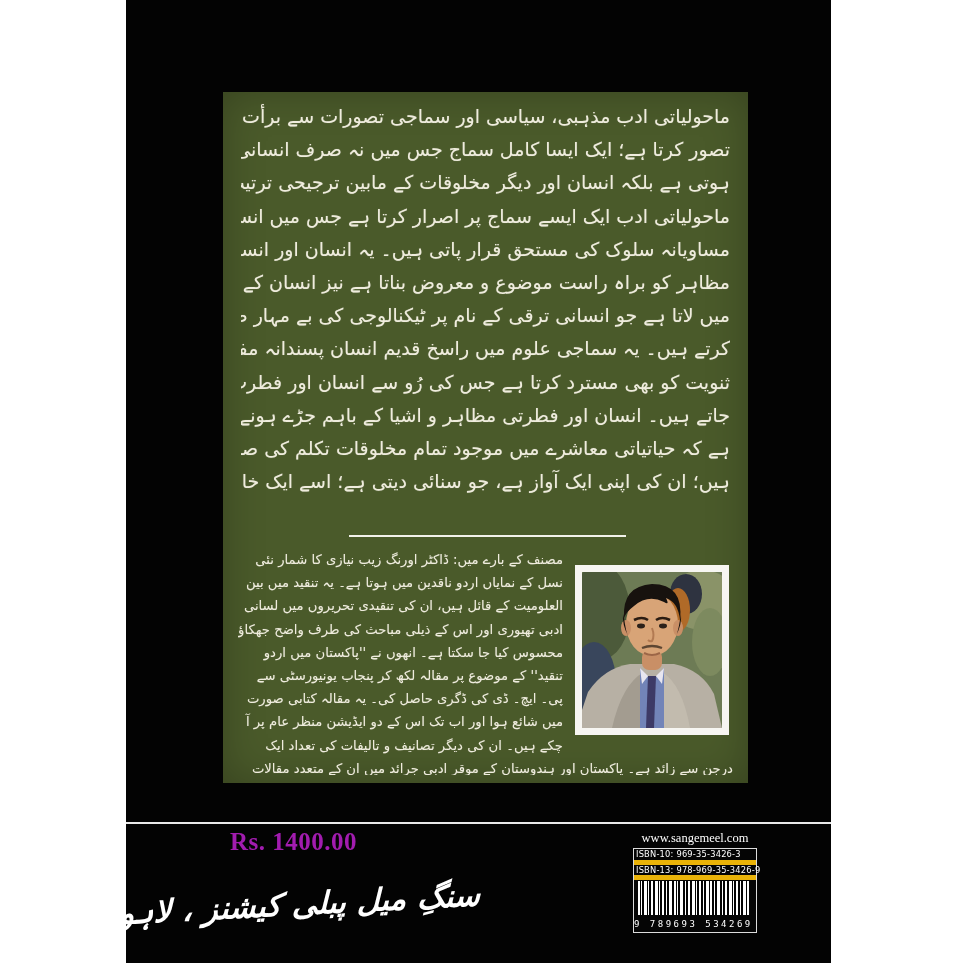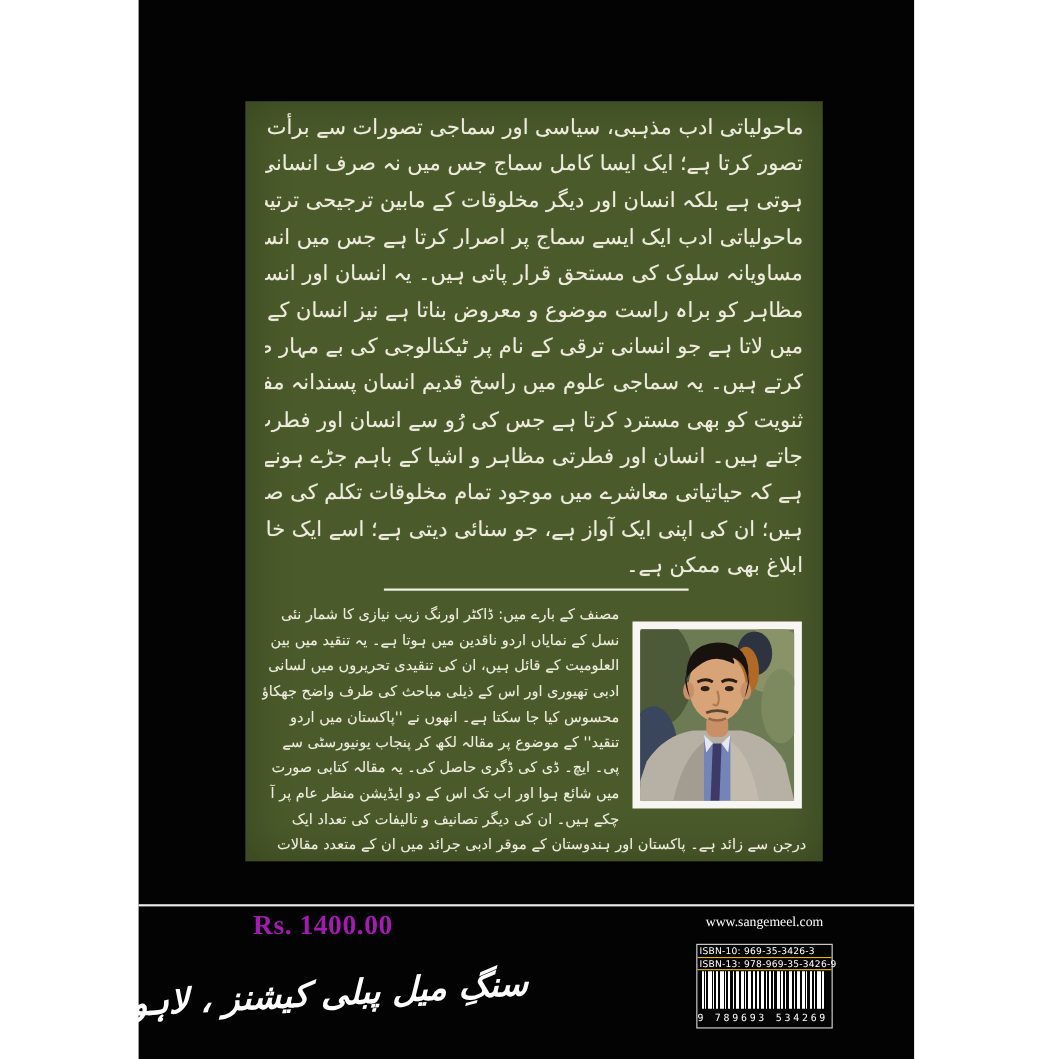--- a/index.html
+++ b/index.html
@@ -45,28 +45,28 @@
   .price{
     position:absolute;left:230px;top:828px;width:130px;
     color:#a21caf;font-family:"Liberation Serif","DejaVu Serif",serif;
     font-weight:bold;font-size:25px;letter-spacing:0.5px;white-space:nowrap;
   }
   .pubblock{
     position:absolute;left:633px;top:831px;width:124px;
   }
   .website{
     color:#ffffff;font-family:"Liberation Serif","DejaVu Serif",serif;
-    font-size:12.5px;text-align:center;white-space:nowrap;margin-bottom:12px;
+    font-size:12.5px;text-align:center;white-space:nowrap;margin-bottom:2px;
   }
   .isbn-box{
     border:1px solid #dcdcdc;color:#ffffff;background:#050505;
   }
   .isbn-row{
     font-size:8.3px;line-height:10.5px;padding:0 2px;white-space:nowrap;
-    border-bottom:1px solid #eab308;letter-spacing:0.2px;
+    border-bottom:5px solid #eab308;letter-spacing:0.2px;
     font-family:"DejaVu Sans",sans-serif;
   }
   .barcode{padding:1px 4px 0 4px;}
   .barcode-digits{
     font-family:"DejaVu Sans Mono",monospace;font-size:9px;color:#fff;
     text-align:left;letter-spacing:2.5px;line-height:11px;padding-bottom:2px;
     white-space:nowrap;overflow:hidden;
   }
   .calligraphy{
     position:absolute;left:150px;top:866px;width:330px;height:80px;
@@ -88,21 +88,20 @@
         <div class="line">ہوتی ہے بلکہ انسان اور دیگر مخلوقات کے مابین ترجیحی ترتیب کا مفروضہ بھی اتھل پتھل کا شکار ہوتا ہے۔</div>
         <div class="line">ماحولیاتی ادب ایک ایسے سماج پر اصرار کرتا ہے جس میں انسان سمیت تمام مخلوقات برابر حقوق اور</div>
         <div class="line">مساویانہ سلوک کی مستحق قرار پاتی ہیں۔ یہ انسان اور انسانی سماج و ثقافت کے ساتھ فطرت اور اس کے</div>
         <div class="line">مظاہر کو براہ راست موضوع و معروض بناتا ہے نیز انسان کے ان توسیع پسندانہ عزائم کو بھی معرضِ سوال</div>
         <div class="line">میں لاتا ہے جو انسانی ترقی کے نام پر ٹیکنالوجی کی بے مہار طاقت کو فطرت کے استحصال کا جواز فراہم</div>
         <div class="line">کرتے ہیں۔ یہ سماجی علوم میں راسخ قدیم انسان پسندانہ مفروضات کے علاوہ اُس تشکیلی علاحدگی اور</div>
         <div class="line">ثنویت کو بھی مسترد کرتا ہے جس کی رُو سے انسان اور فطرت ایک دوسرے سے الگ مظاہر تصور کیے</div>
         <div class="line">جاتے ہیں۔ انسان اور فطرتی مظاہر و اشیا کے باہم جڑے ہونے کا ماحولیاتی مقدمہ اس تیقن سے پھوٹتا</div>
         <div class="line">ہے کہ حیاتیاتی معاشرے میں موجود تمام مخلوقات تکلم کی صلاحیت سے متصف ہیں؛ خاموشی معروض نہیں</div>
         <div class="line">ہیں؛ ان کی اپنی ایک آواز ہے، جو سنائی دیتی ہے؛ اسے ایک خاص سطح پر محسوس کیا جا سکتا ہے اور اس کا</div>
-        <div class="line">ابلاغ بھی ممکن ہے۔</div>
       </div>
     <div class="divider"></div>
 
     <div class="author">
       <div class="photo-frame">
         <svg width="140" height="156" viewBox="0 0 140 156" xmlns="http://www.w3.org/2000/svg">
 
           <rect x="0" y="0" width="140" height="156" fill="#6d7b55"></rect>
           <ellipse cx="18" cy="40" rx="30" ry="48" fill="#4c5a3a"></ellipse>
           <ellipse cx="120" cy="28" rx="34" ry="30" fill="#8a9368"></ellipse>

